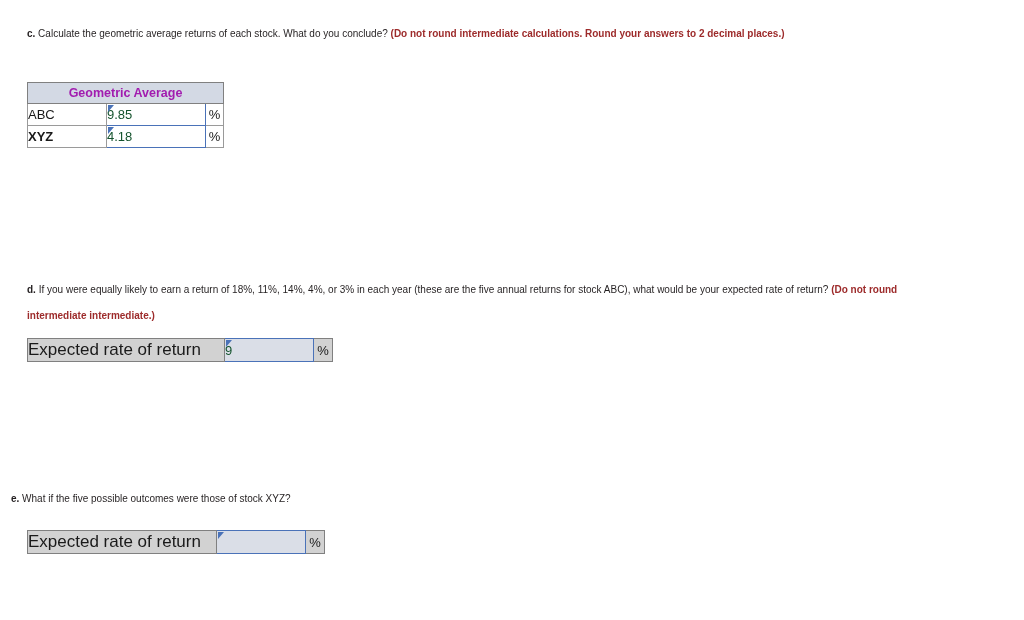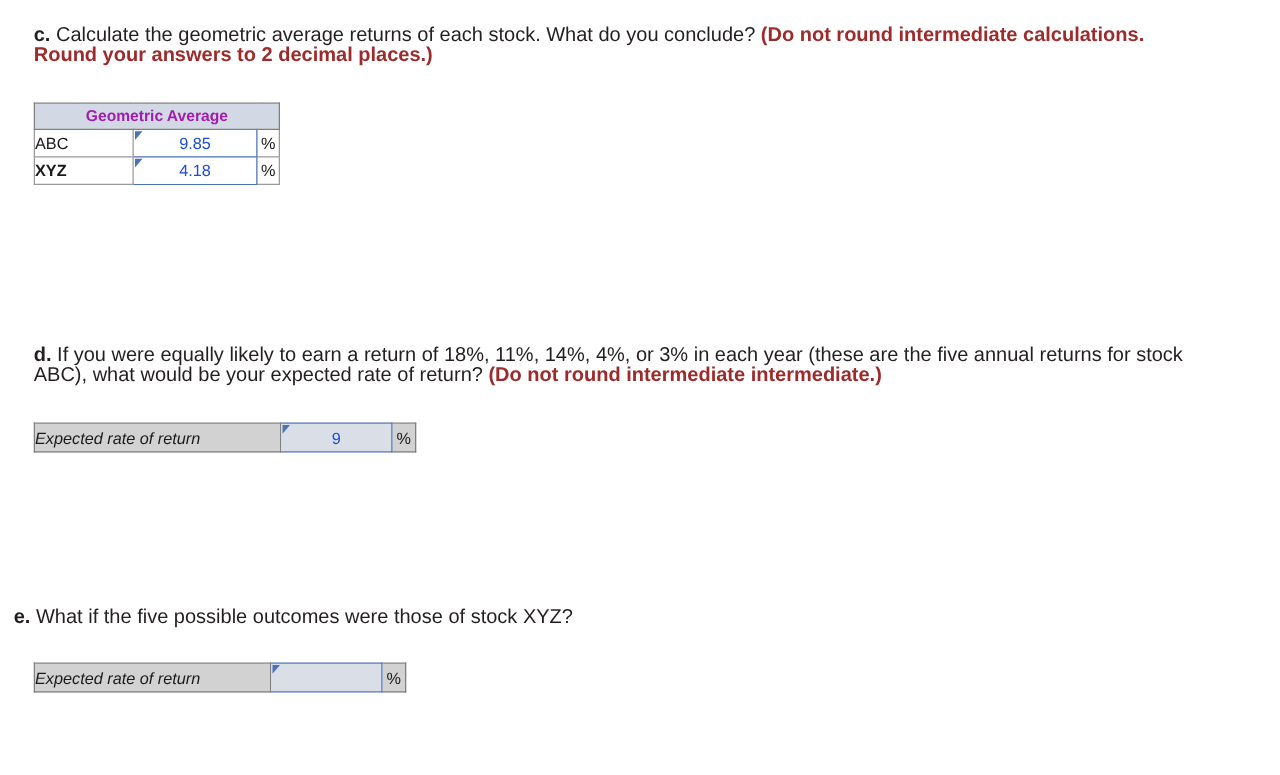--- a/index.html
+++ b/index.html
@@ -12,22 +12,22 @@
     height: 620px;
     position: relative;
     font-family: "Liberation Sans", sans-serif;
     color: #231f20;
     overflow: hidden;
   }
 
   
   .question {
     position: absolute;
-    font-size: 16px;
-    line-height: 16px;
+    font-size: 10px;
+    line-height: 26px;
     color: #231f20;
   }
   .qlabel {
     font-weight: bold;
   }
   .accent {
     color: #9d2b2b;
     font-weight: bold;
   }
 
@@ -60,36 +60,35 @@
     font-size: 13px;
     color: #1a1a1a;
     white-space: nowrap;
   }
 
   .label-cell-shaded {
     background: #d2d2d2;
     border: 1px solid #808080;
     height: 22px;
     padding-left: 5px;
-    font-size: 13px;
+    font-size: 17px;
     color: #1a1a1a;
     white-space: nowrap;
-    font-style: italic;
   }
 
   
   .input-cell {
     background: #dadee7;
     border: 1.5px solid #4a72b8;
     height: 21px;
     position: relative;
-    text-align: center;
+    text-align: left;
     padding-right: 4px;
     font-size: 13px;
-    color: #1d4ed8;
+    color: #14532d;
   }
   .input-cell.white-fill {
     background: #ffffff;
   }
   
   .input-cell::before {
     content: "";
     position: absolute;
     left: 1px;
     top: 1px;

